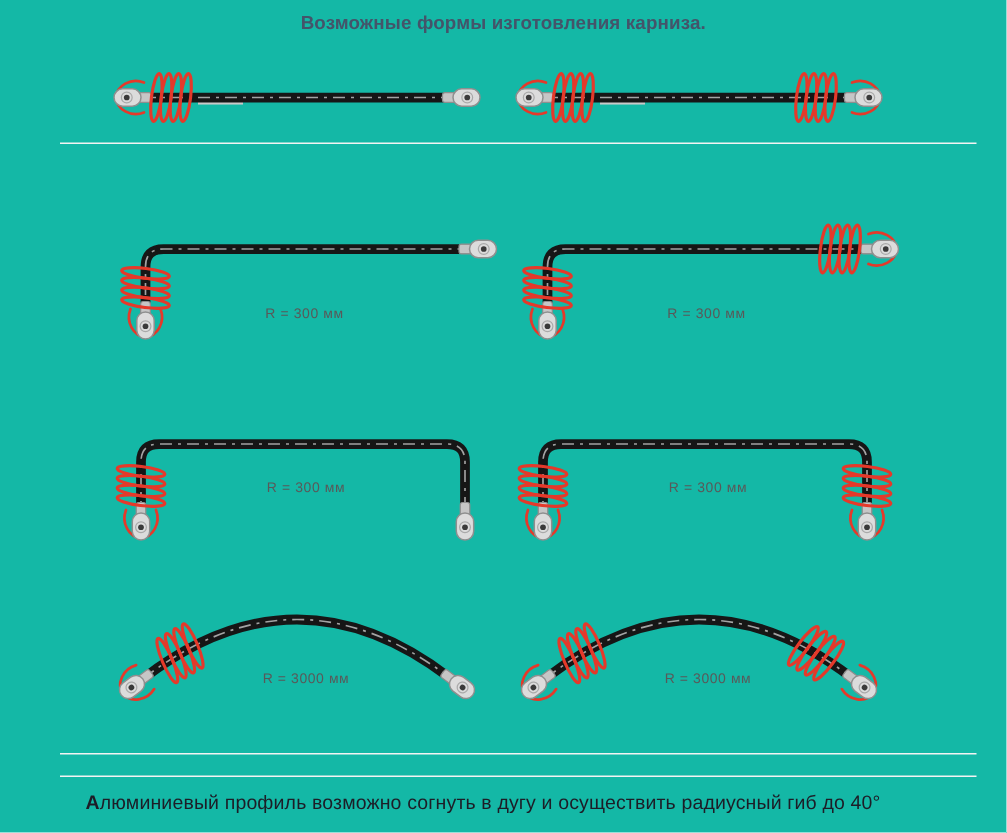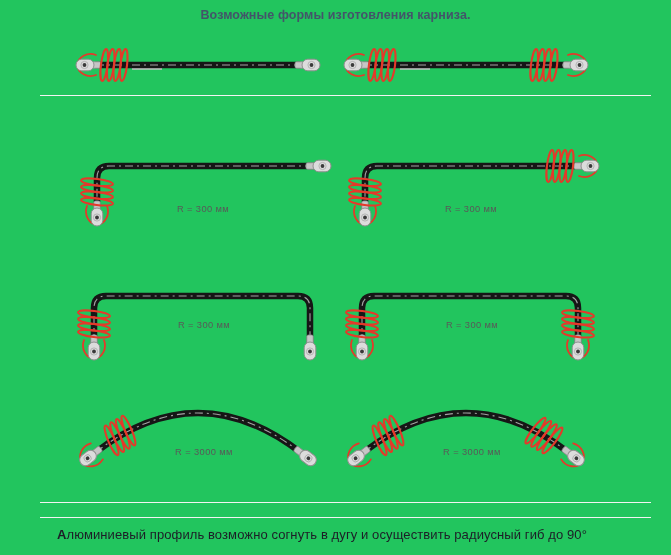--- a/index.html
+++ b/index.html
@@ -1,16 +1,16 @@
 <!DOCTYPE html>
 <html><head>
 <meta charset="utf-8">
 <style>
   html,body{margin:0;padding:0;background:#fff;}
-  .canvas{position:relative;width:671px;height:555px;background:#22c55e;overflow:hidden;
+  .canvas{position:relative;width:671px;height:555px;background:#14b8a6;overflow:hidden;
           font-family:"Liberation Sans", sans-serif;}
   .title{position:absolute;top:8px;left:0;width:100%;text-align:center;
          font-size:12.5px;font-weight:600;letter-spacing:.1px;}
   .footer{position:absolute;top:527px;left:57px;font-size:13px;letter-spacing:.1px;}
   .footer b{font-weight:700;}
   .hairline{position:absolute;left:40px;right:20px;height:1px;background:#f3f3f3;}
   .diag{position:absolute;overflow:visible;}
   svg text{font-family:"Liberation Sans", sans-serif;}
 </style>
 </head>
@@ -237,14 +237,14 @@
       </g>
       <g transform="translate(206,45.5) rotate(30)">
         <ellipse cx="-9.75" cy="0" rx="3.3" ry="16" fill="none" stroke="#e5392a" stroke-width="2.1" transform="rotate(7 -9.75 0)"></ellipse>
         <ellipse cx="-3.25" cy="0" rx="3.3" ry="16" fill="none" stroke="#e5392a" stroke-width="2.1" transform="rotate(7 -3.25 0)"></ellipse>
         <ellipse cx="3.25" cy="0" rx="3.3" ry="16" fill="none" stroke="#e5392a" stroke-width="2.1" transform="rotate(7 3.25 0)"></ellipse>
         <ellipse cx="9.75" cy="0" rx="3.3" ry="16" fill="none" stroke="#e5392a" stroke-width="2.1" transform="rotate(7 9.75 0)"></ellipse>
       </g>
       <text x="134" y="65" text-anchor="middle" font-size="9.3" fill="#595959" letter-spacing="0.4">R = 3000 мм</text>
     </svg>
 
-  <div class="footer" style="color: rgb(29, 29, 39);"><b>А</b><span>люминиевый профиль возможно согнуть в дугу и осуществить радиусный гиб до 90°</span></div>
+  <div class="footer" style="color: rgb(29, 29, 39);"><b>А</b><span>люминиевый профиль возможно согнуть в дугу и осуществить радиусный гиб до 40°</span></div>
 </div>
 
 </body></html>

